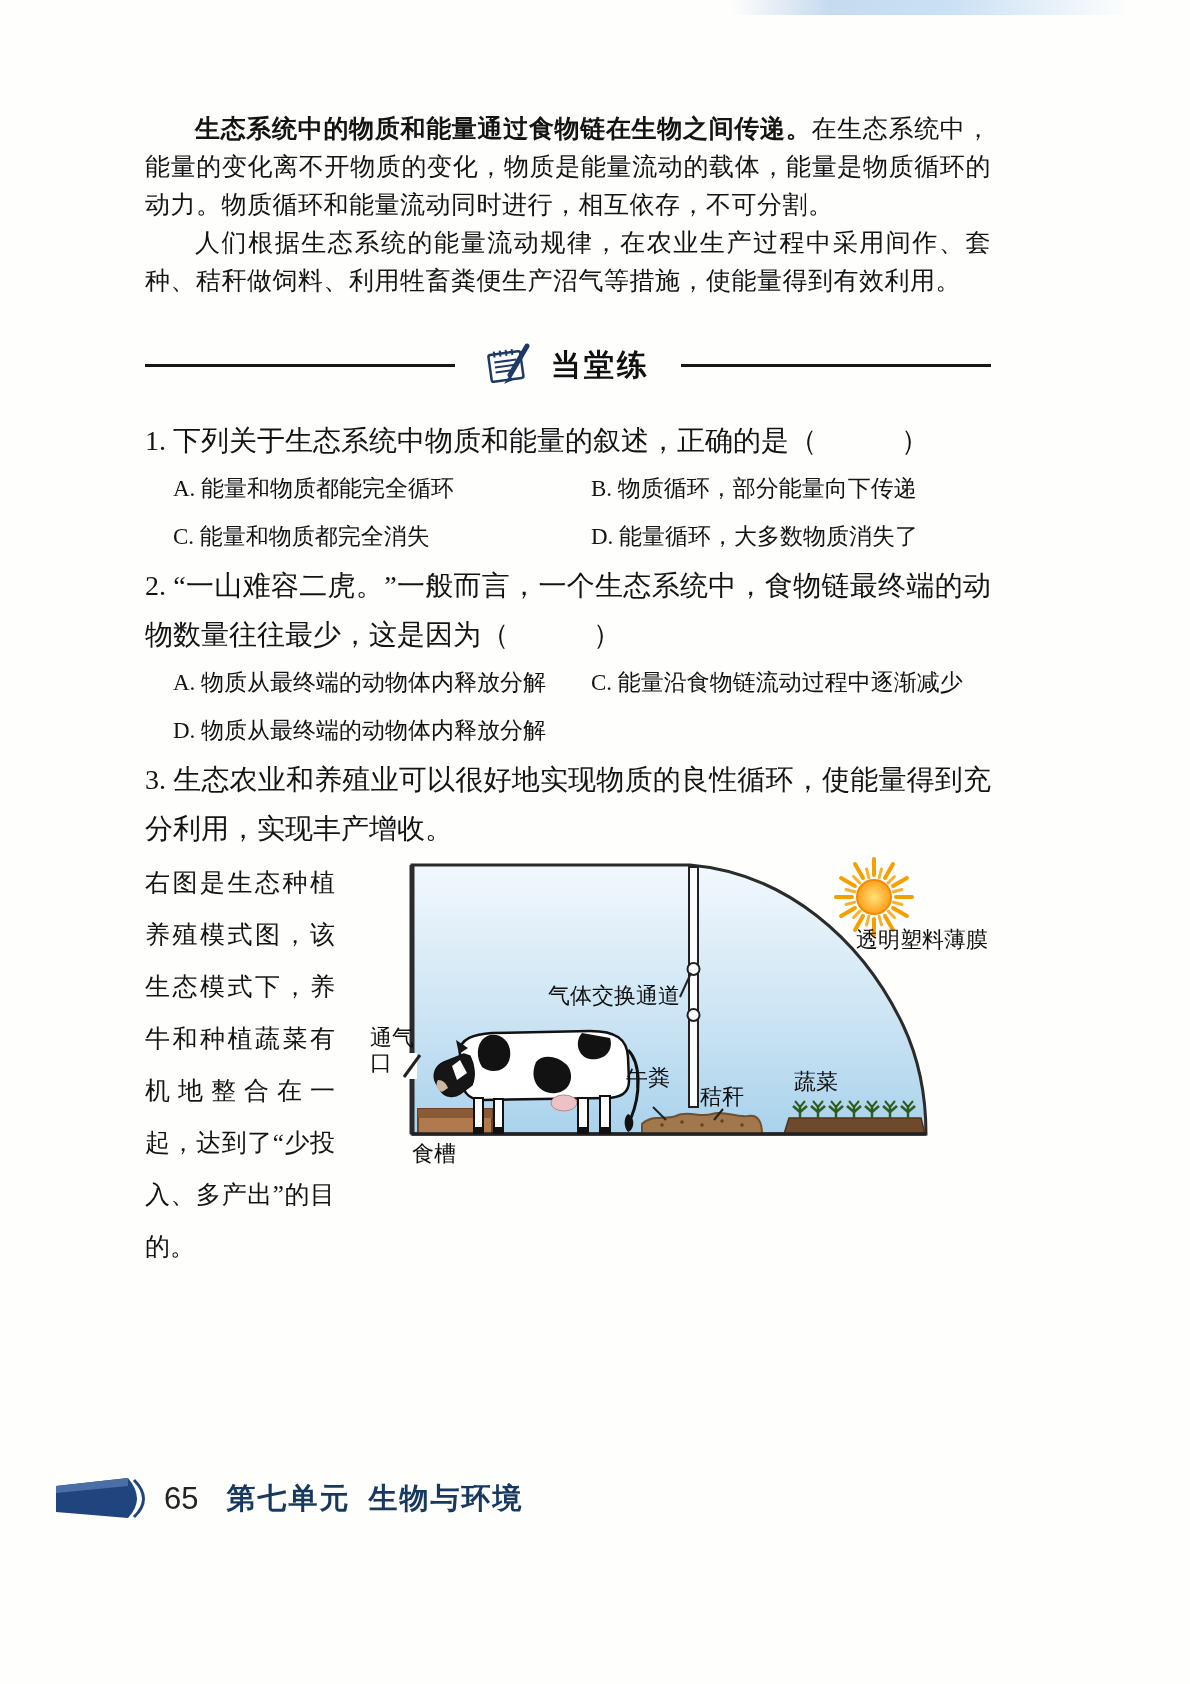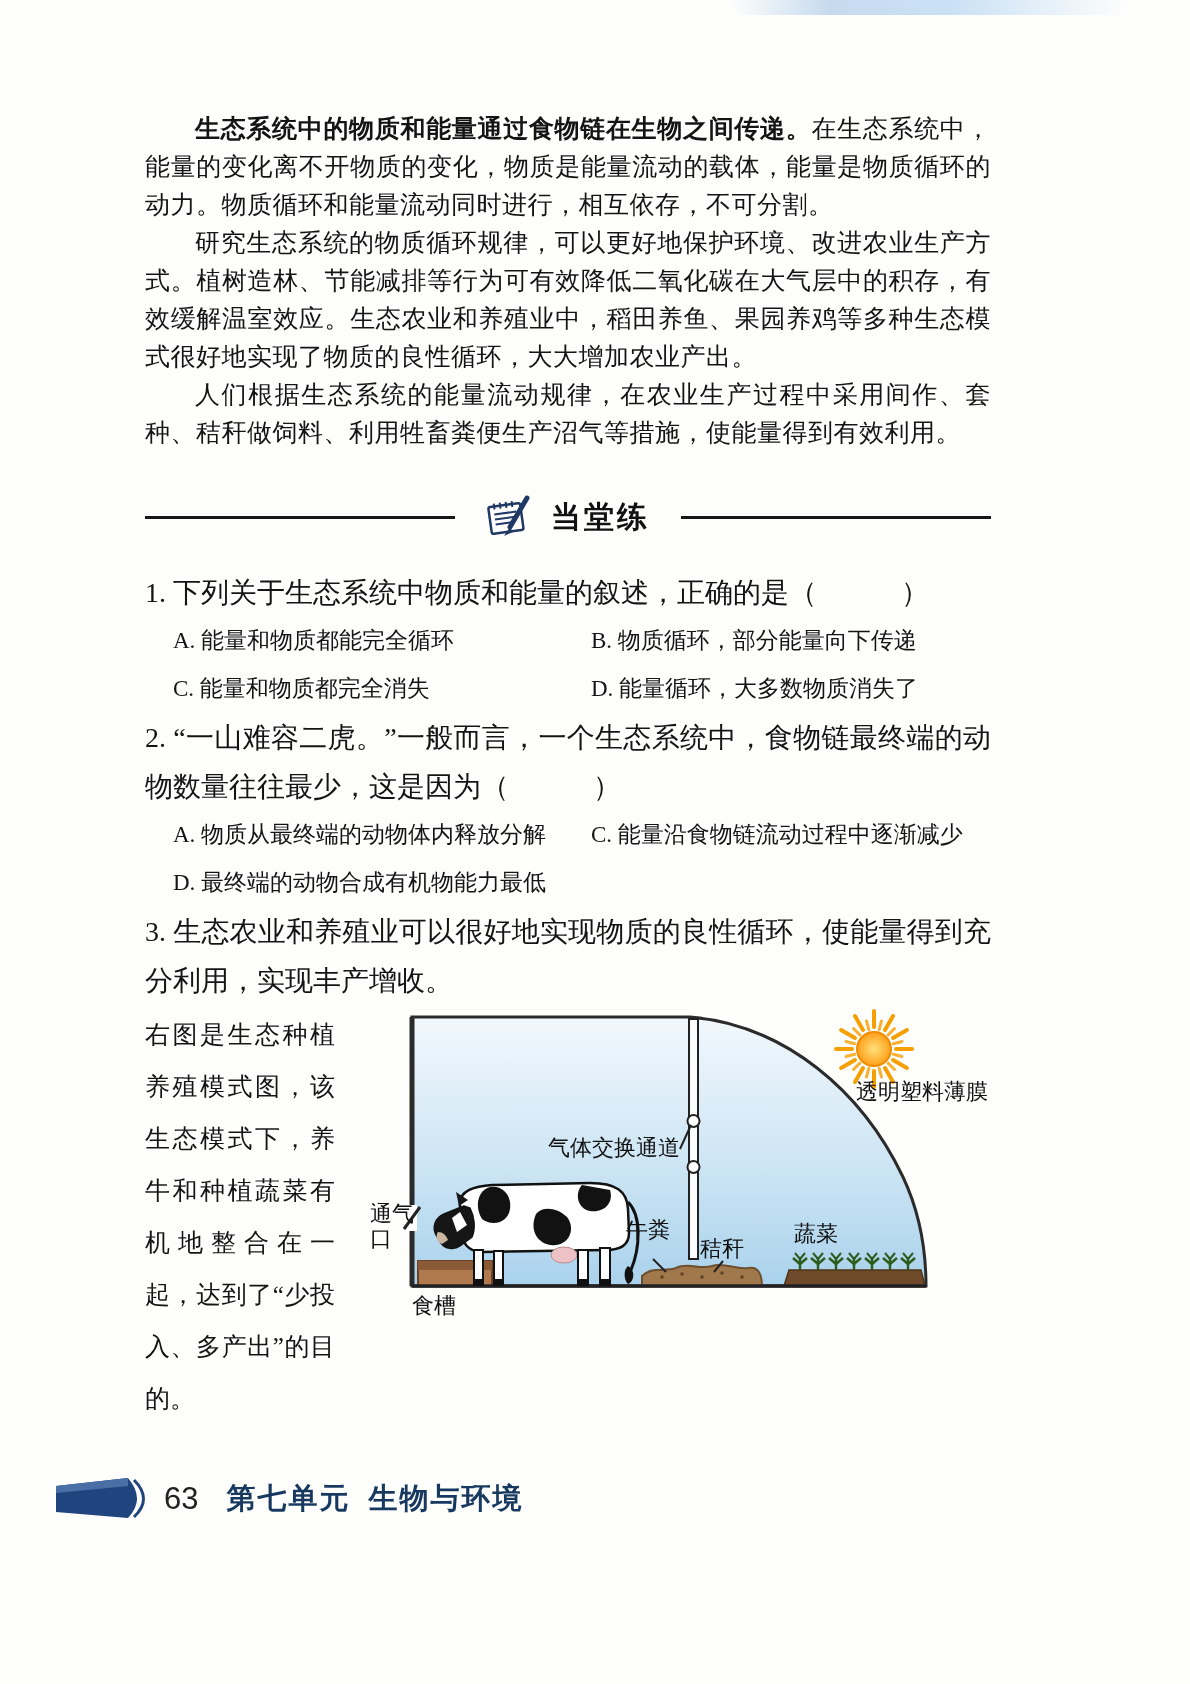--- a/index.html
+++ b/index.html
@@ -30,42 +30,41 @@
     font-size:23px; line-height:48px; }
 
   .q3-row { display:flex; margin-top:4px; }
   .q3-side { width:190px; font-size:25px; line-height:52px; text-align:justify; }
   .figure { position:relative; width:620px; height:335px; margin-left:35px; }
   .figure svg { position:absolute; left:0; top:0; }
   .fig-label { position:absolute; font-size:22px; line-height:25px; color:#111;
     font-family:"Liberation Sans", sans-serif; }
   .lbl-film   { left:486px; top:70px;  width:150px; }
   .lbl-gas    { left:178px; top:126px; width:140px; }
-  .lbl-vent   { left:0px;   top:192px; width:50px;  }
+  .lbl-vent   { left:0px;   top:168px; width:50px;  }
   .lbl-dung   { left:256px; top:208px; }
   .lbl-straw  { left:330px; top:227px; }
   .lbl-veg    { left:424px; top:212px; }
   .lbl-trough { left:42px;  top:284px; }
 
   .footer { position:absolute; left:56px; top:1476px; display:flex; align-items:center; }
   .page-num { font-size:31px; color:#222; margin-left:8px; font-family:"Liberation Sans", sans-serif; }
   .footer-unit, .footer-book { font-size:29px; font-weight:bold; color:#17385f; letter-spacing:2px; }
   .footer-unit { margin-left:28px; }
   .footer-book { margin-left:18px; }
 </style>
 </head>
 <body>
 
 <div class="page">
   <div class="corner-smudge"></div>
 
   <div class="content">
 
     <p class="para"><b>生态系统中的物质和能量通过食物链在生物之间传递。</b><span>在生态系统中，能量的变化离不开物质的变化，物质是能量流动的载体，能量是物质循环的动力。物质循环和能量流动同时进行，相互依存，不可分割。</span></p>
-    <p class="para">研究生态系统的物质循环规律，可以更好地保护环境、改进农业生产方式。植树造林、节能减排等行为可有效降低二氧化碳在大气层中的积存，有效缓解温室效应。生态农业和养殖业中，稻田养鱼、果园养鸡等多种生态模式很好地实现了物质的良性循环，大大增加农业产出。</p>
     <p class="para">人们根据生态系统的能量流动规律，在农业生产过程中采用间作、套种、秸秆做饲料、利用牲畜粪便生产沼气等措施，使能量得到有效利用。</p>
 
     <div class="divider">
       <span class="rule"></span>
       <span class="icon">
         <svg width="46" height="44" viewBox="0 0 46 44">
           <g transform="rotate(-8 20 24)">
             <rect x="4" y="10" width="32" height="27" rx="2" fill="#ffffff" stroke="#1f3864" stroke-width="2.5"></rect>
             <line x1="9" y1="18" x2="31" y2="18" stroke="#1f3864" stroke-width="2"></line>
             <line x1="9" y1="23" x2="31" y2="23" stroke="#1f3864" stroke-width="2"></line>
@@ -91,21 +90,21 @@
         <span>C. 能量和物质都完全消失</span>
         <span>D. 能量循环，大多数物质消失了</span>
       </div>
     </div>
 
     <div class="question">
       <p class="stem">2. “一山难容二虎。”一般而言，一个生态系统中，食物链最终端的动物数量往往最少，这是因为（　　　）</p>
       <div class="opts">
         <span>A. 物质从最终端的动物体内释放分解</span>
         <span>C. 能量沿食物链流动过程中逐渐减少</span>
-        <span>D. 最终端的动物合成有机物能力最低</span>
+        <span>D. 物质从最终端的动物体内释放分解</span>
       </div>
     </div>
 
     <div class="question">
       <p class="stem">3. 生态农业和养殖业可以很好地实现物质的良性循环，使能量得到充分利用，实现丰产增收。</p>
       <div class="q3-row">
         <div class="q3-side">右图是生态种植养殖模式图，该生态模式下，养牛和种植蔬菜有机地整合在一起，达到了“少投入、多产出”的目的。</div>
 
         <div class="figure">
           <svg width="620" height="335" viewBox="0 0 620 335">
@@ -245,17 +244,17 @@
   </div>
 
   <div class="footer">
     <span style="line-height:0;">
       <svg width="100" height="46" viewBox="0 0 100 46">
         <path d="M0,10 L72,2 Q90,23 72,42 L0,36 Z" fill="#20457e"></path>
         <path d="M0,10 L72,2 L72,10 L0,17 Z" fill="#4a6ea6"></path>
         <path d="M78,4 Q97,23 78,41" fill="none" stroke="#20457e" stroke-width="3"></path>
       </svg>
     </span>
-    <span class="page-num">63</span>
+    <span class="page-num">65</span>
     <span class="footer-unit">第七单元</span>
     <span class="footer-book">生物与环境</span>
   </div>
 </div>
 
 </body></html>

